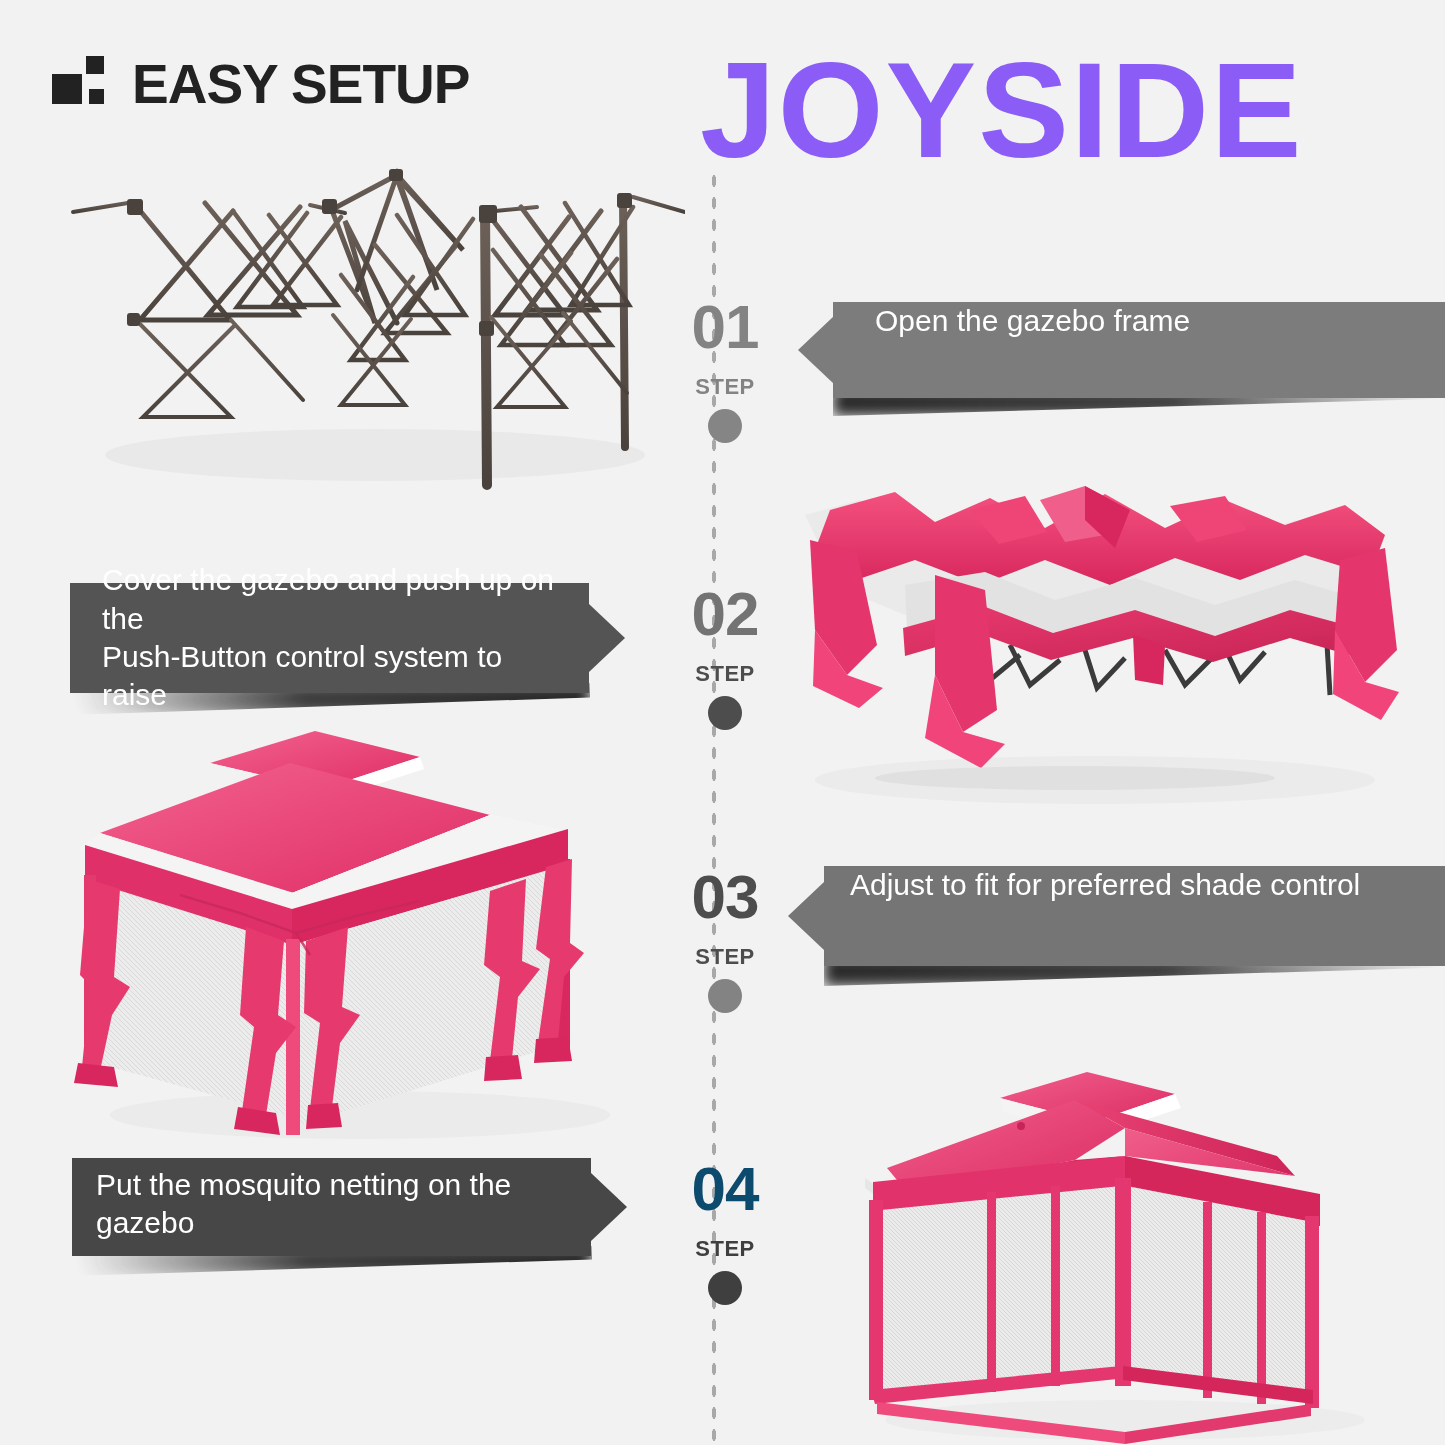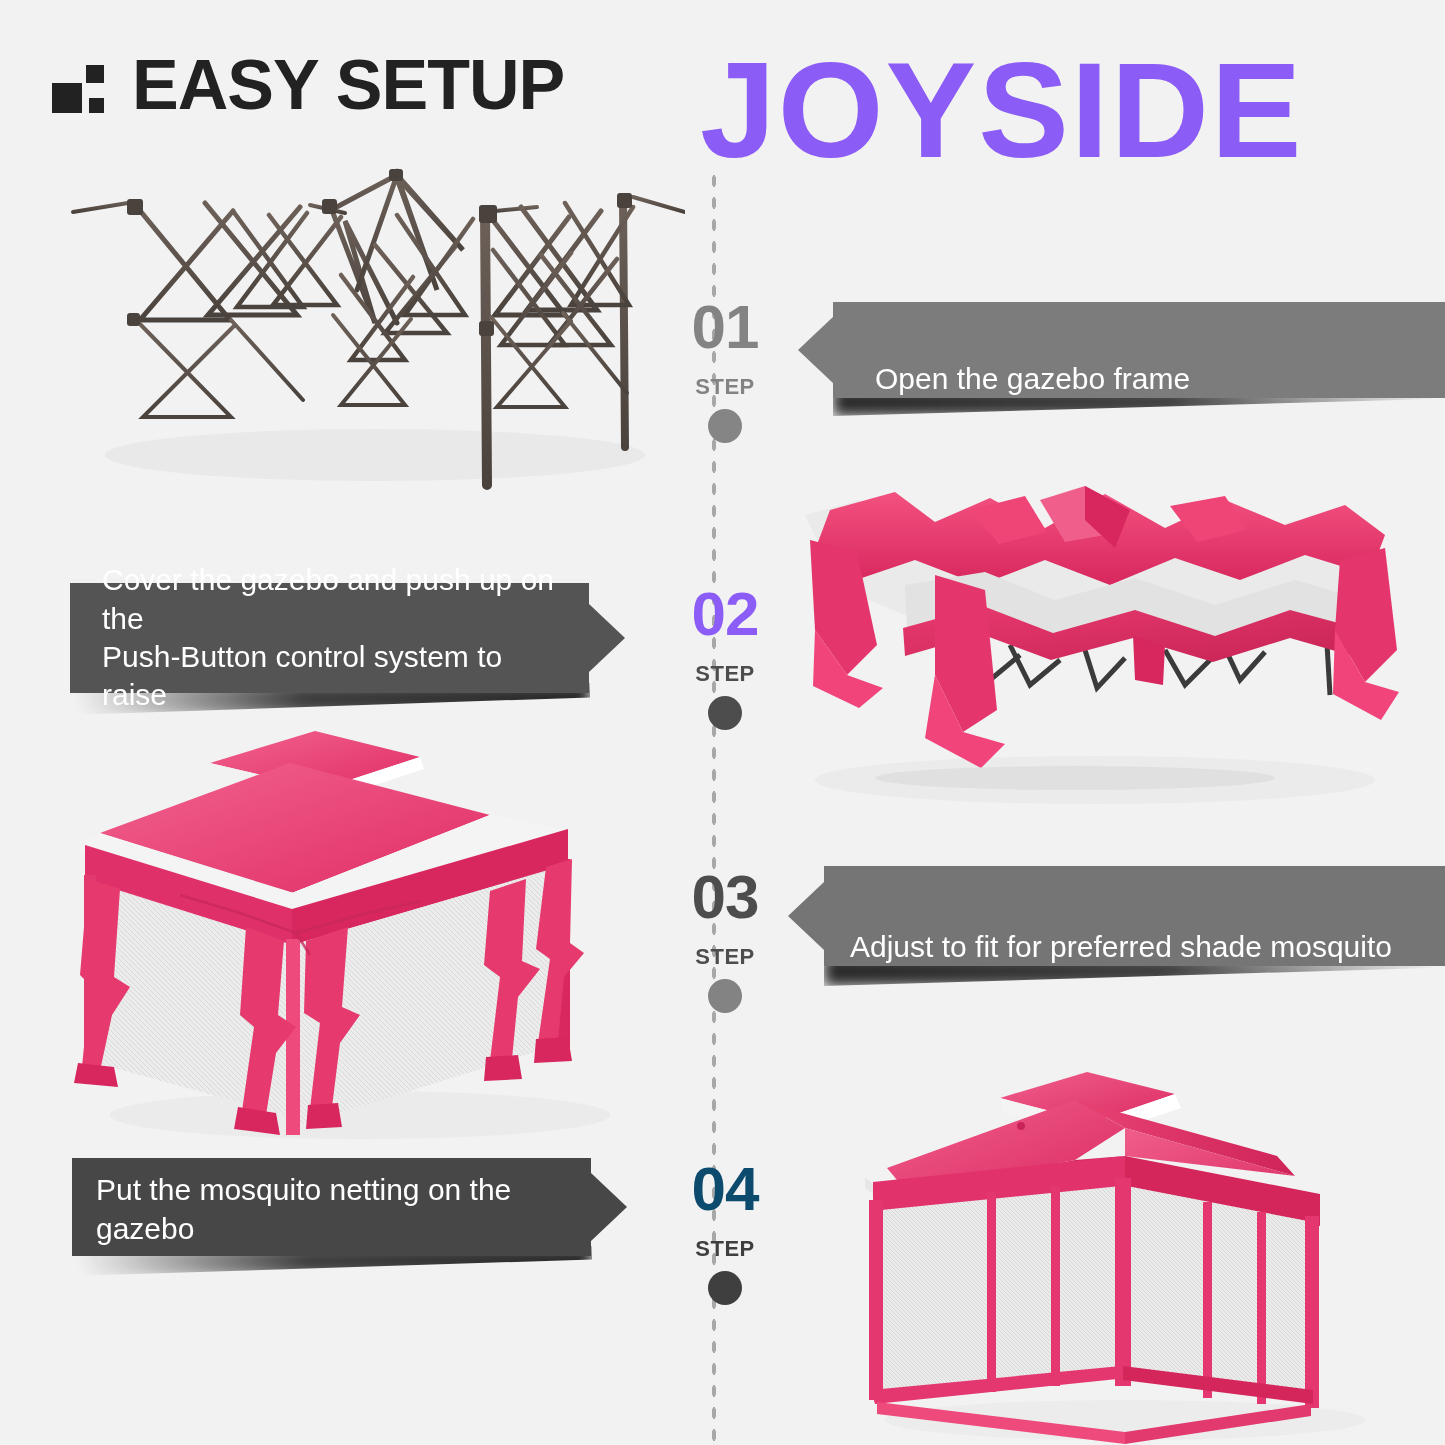--- a/index.html
+++ b/index.html
@@ -46,21 +46,21 @@
   }
   .logo-mark i {
     position: absolute;
     background: #222222;
     display: block;
   }
   .logo-sq-big   { left: 0px;  top: 22px; width: 30px; height: 30px; }
   .logo-sq-mid   { left: 34px; top: 4px;  width: 18px; height: 18px; }
   .logo-sq-small { left: 37px; top: 37px; width: 15px; height: 15px; }
   .header-title {
-    font-size: 70px;
+    font-size: 55px;
     font-weight: 700;
     color: #222222;
     letter-spacing: -1px;
     line-height: 0.95;
   }
 
   
   .photo { position: absolute; }
   .photo svg { display: block; }
 
@@ -107,21 +107,21 @@
     position: absolute;
     display: flex;
     align-items: center;
     box-sizing: border-box;
   }
   .callout-body {
     position: relative;
     width: 100%;
     height: 100%;
     display: flex;
-    align-items: flex-end;
+    align-items: flex-start;
     box-sizing: border-box;
   }
   .callout-text {
     color: #ffffff;
     font-size: 30px;
     line-height: 1.28;
     font-weight: 400;
     z-index: 2;
     position: relative;
   }
@@ -406,21 +406,21 @@
     <div class="callout-shadow" style="left:35px; top:86px; width:612px; height:28px;
                 background:linear-gradient(105deg,#111 0%,#2b2b2b 55%,rgba(240,240,240,0) 98%);
                 clip-path:polygon(0 0,100% 0,100% 38%,0 100%);"></div>
     <div class="callout-arrow arrow-left" style="left:0; border-right:36px solid #7c7c7c;"></div>
     <div class="callout-body" style="margin-left:35px; background:#7c7c7c; padding:0 42px;">
       <span class="callout-text">Open the gazebo frame</span>
     </div>
   </div>
 
   <div class="step-marker" style="left:660px; top:585px;">
-    <div class="step-num" style="color:#8b5cf6">02</div>
+    <div class="step-num" style="color:#737373">02</div>
     <div class="step-word" style="color:#4d4d4d">STEP</div>
     <div class="step-dot" style="background:#4d4d4d"></div>
   </div>
 
   <div class="callout" style="left:70px; top:583px; width:555px; height:110px;">
     <div class="callout-shadow" style="left:0px; top:100px; width:520px; height:32px;
                 background:linear-gradient(255deg,#111 0%,#2b2b2b 55%,rgba(240,240,240,0) 98%);
                 clip-path:polygon(0 0,100% 0,100% 45%,0 100%);"></div>
     <div class="callout-body" style="margin-right:36px; background:#545454; padding:0 32px; flex-direction:column;
                 align-items:flex-start; justify-content:center;">
@@ -435,21 +435,21 @@
     <div class="step-word" style="color:#4d4d4d">STEP</div>
     <div class="step-dot" style="background:#838383"></div>
   </div>
 
   <div class="callout" style="left:788px; top:866px; width:657px; height:100px;">
     <div class="callout-shadow" style="left:36px; top:90px; width:621px; height:30px;
                 background:linear-gradient(105deg,#111 0%,#2b2b2b 55%,rgba(240,240,240,0) 98%);
                 clip-path:polygon(0 0,100% 0,100% 38%,0 100%);"></div>
     <div class="callout-arrow arrow-left" style="left:0; border-right:36px solid #757575;"></div>
     <div class="callout-body" style="margin-left:36px; background:#757575; padding:0 26px;">
-      <span class="callout-text">Adjust to fit for preferred shade mosquito</span>
+      <span class="callout-text">Adjust to fit for preferred shade control</span>
     </div>
   </div>
 
   <div class="step-marker" style="left:660px; top:1160px;">
     <div class="step-num" style="color:#0c4a6e">04</div>
     <div class="step-word" style="color:#3f3f3f">STEP</div>
     <div class="step-dot" style="background:#3f3f3f"></div>
   </div>
 
   <div class="callout" style="left:72px; top:1158px; width:555px; height:98px;">

